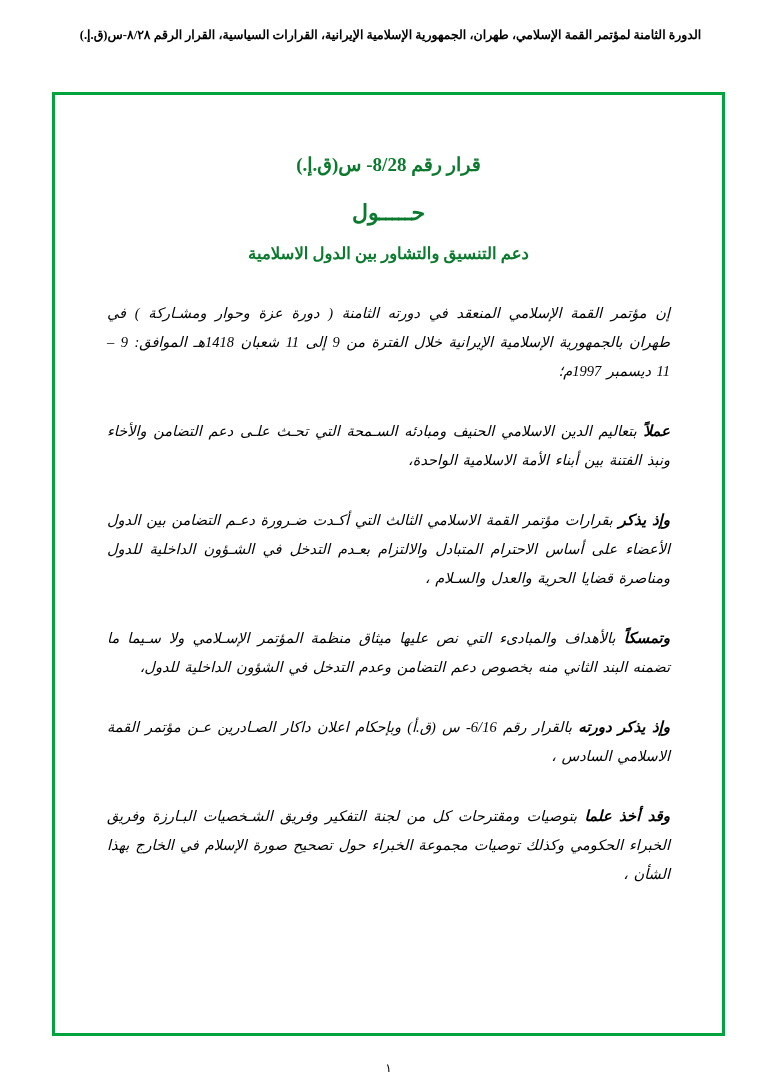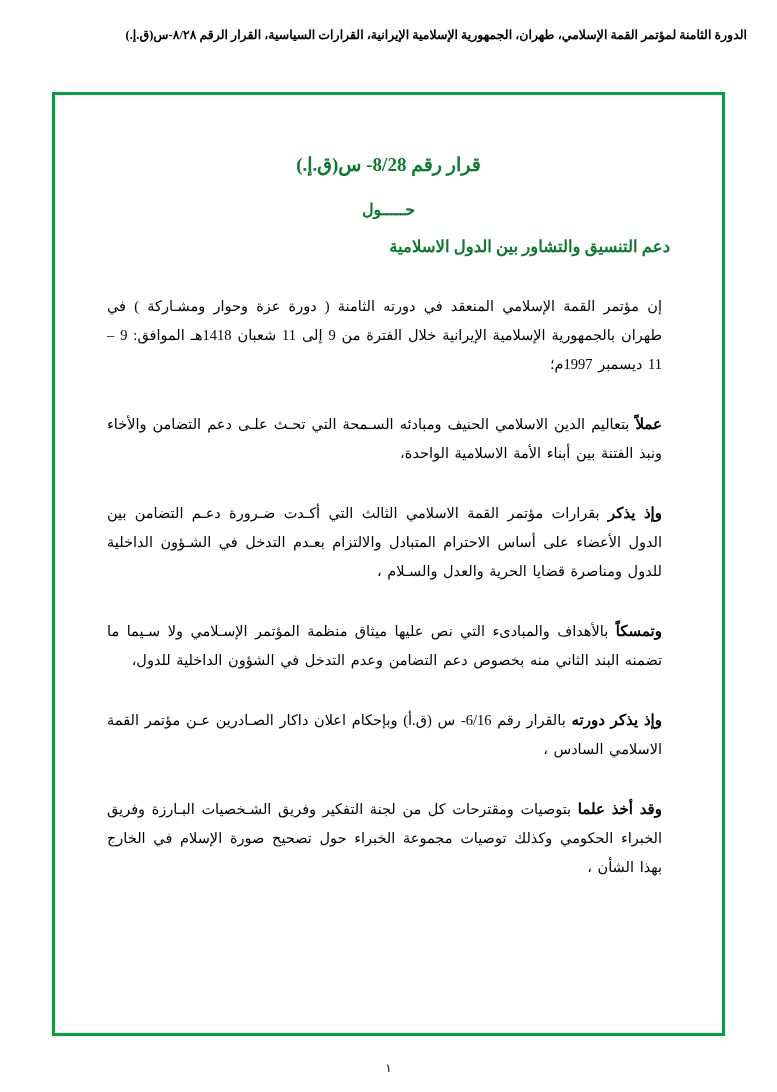--- a/index.html
+++ b/index.html
@@ -15,21 +15,21 @@
     position: relative;
     overflow: hidden;
   }
   .page {
     width: 777px;
     height: 1092px;
     position: relative;
     box-sizing: border-box;
   }
   .header-block {
-    text-align: right;
+    text-align: center;
     padding: 26px 30px 0 34px;
   }
   .header-line-1 {
     font-size: 12.5px;
     font-weight: bold;
     direction: rtl;
     line-height: 1.5;
     letter-spacing: 0px;
   }
   .header-line-2 {
@@ -58,43 +58,44 @@
     text-align: center;
     font-size: 19px;
     font-weight: bold;
     color: #0b7a2e;
     direction: rtl;
     letter-spacing: 0.5px;
     margin-bottom: 24px;
   }
   .title-2 {
     text-align: center;
-    font-size: 16px;
+    font-size: 22px;
     font-weight: bold;
     color: #0b7a2e;
     direction: rtl;
     letter-spacing: 2px;
     margin-bottom: 18px;
   }
   .title-3 {
-    text-align: right;
+    text-align: center;
     font-size: 16.5px;
     font-weight: bold;
     color: #0b7a2e;
     direction: rtl;
     letter-spacing: 0.5px;
     margin-bottom: 34px;
   }
   .para {
     direction: rtl;
     text-align: justify;
     font-size: 14.5px;
     line-height: 2.0;
-    margin: 0 8px 30px 0;
+    margin: 0 0 30px 0;
     word-spacing: 2px;
+    font-style: italic;
   }
   .para .lead {
     font-weight: bold;
     font-size: 15px;
   }
   .footer-page-number {
     position: absolute;
     bottom: 16px;
     left: 0;
     right: 0;

